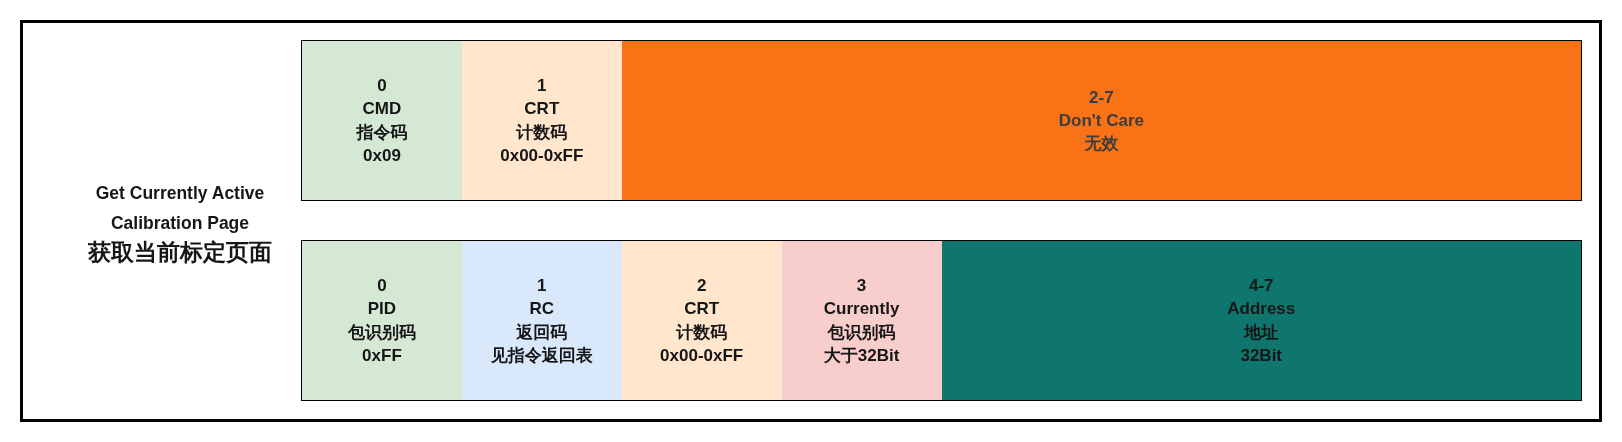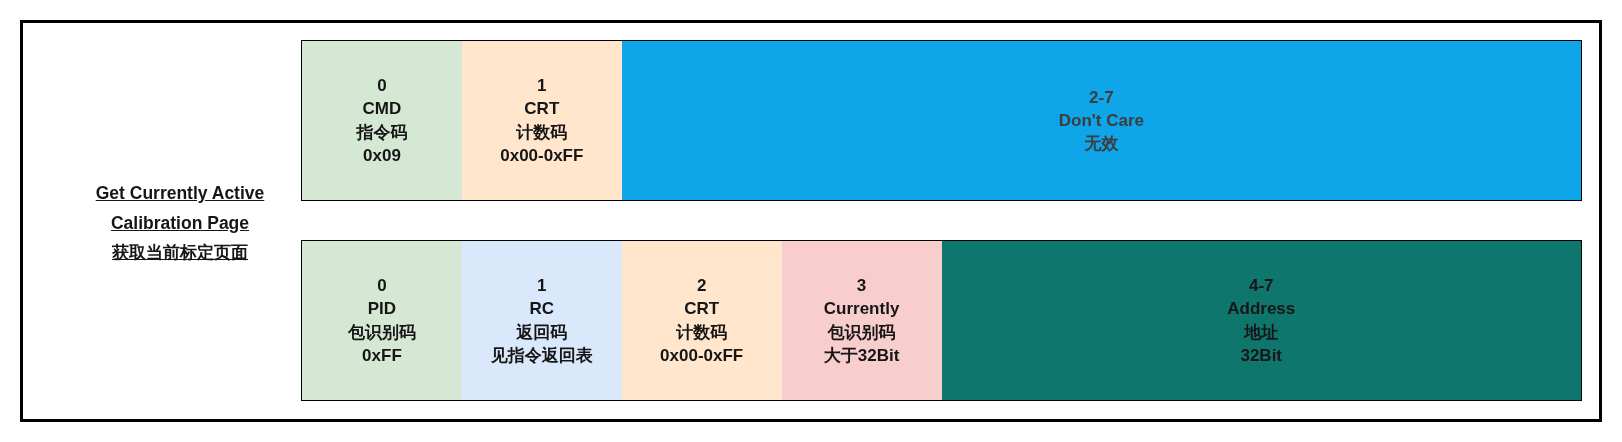--- a/index.html
+++ b/index.html
@@ -25,28 +25,27 @@
     background: #ffffff;
   }
 
   .side-label {
     position: absolute;
     left: 40px;
     top: 178px;
     width: 280px;
     text-align: center;
     color: #161616;
-    text-decoration: underline;
   }
   .side-label .en-line {
     font-size: 17.5px;
     line-height: 30px;
   }
   .side-label .zh-line {
-    font-size: 17px;
+    font-size: 23px;
     line-height: 29px;
   }
 
   .byte-row {
     position: absolute;
     left: 301px;
     width: 1281px;
     height: 161px;
     border: 1px solid #000000;
     box-sizing: border-box;
@@ -90,21 +89,21 @@
         <div class="cell-line">CMD</div>
         <div class="cell-line">指令码</div>
         <div class="cell-line">0x09</div>
       </div>
       <div class="byte-cell" style="flex: 1 1 0px; background: rgb(255, 230, 204);">
         <div class="cell-line">1</div>
         <div class="cell-line">CRT</div>
         <div class="cell-line">计数码</div>
         <div class="cell-line">0x00-0xFF</div>
       </div>
-      <div class="byte-cell muted" style="flex: 6 1 0px; background: #0ea5e9;">
+      <div class="byte-cell muted" style="flex: 6 1 0px; background: #f97316;">
         <div class="cell-line">2-7</div>
         <div class="cell-line">Don't Care</div>
         <div class="cell-line">无效</div>
       </div>
     </div>
     <div class="byte-row row-response">
       <div class="byte-cell" style="flex: 1 1 0px; background: rgb(213, 232, 212);">
         <div class="cell-line">0</div>
         <div class="cell-line">PID</div>
         <div class="cell-line">包识别码</div>

